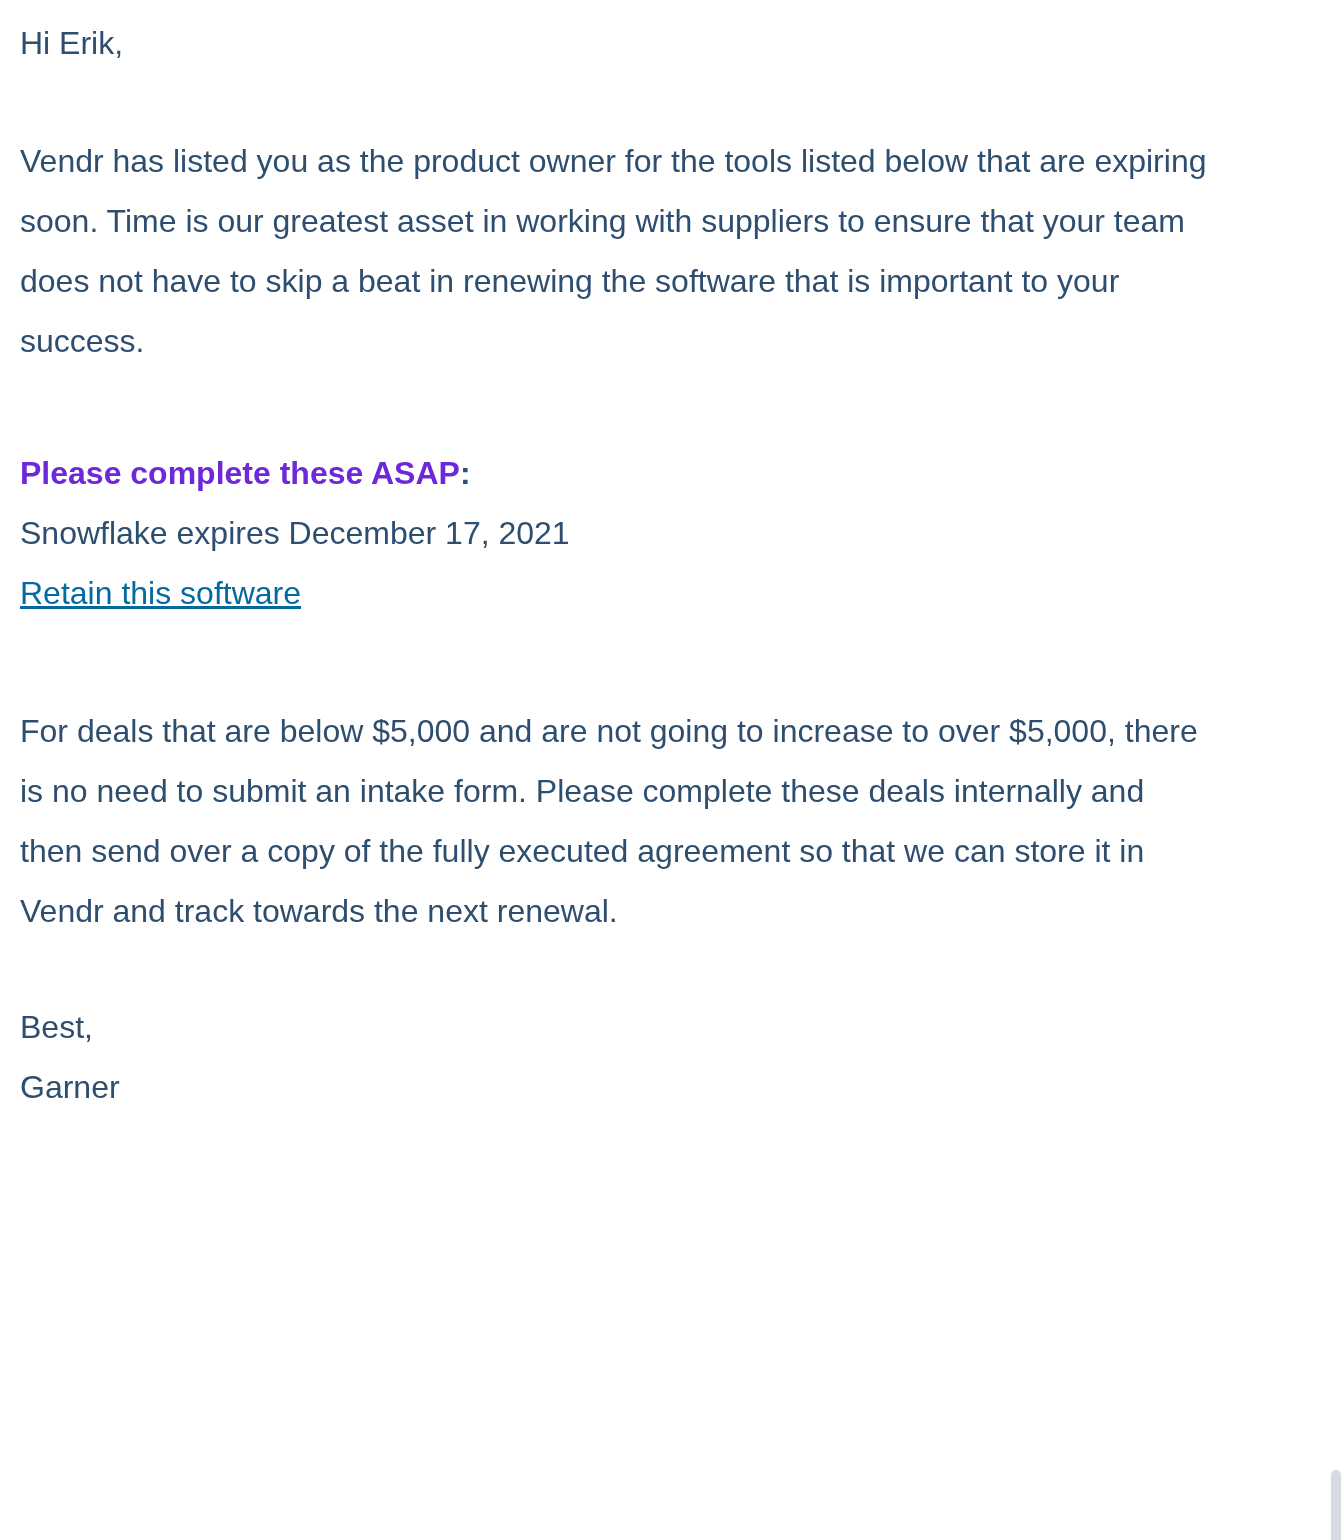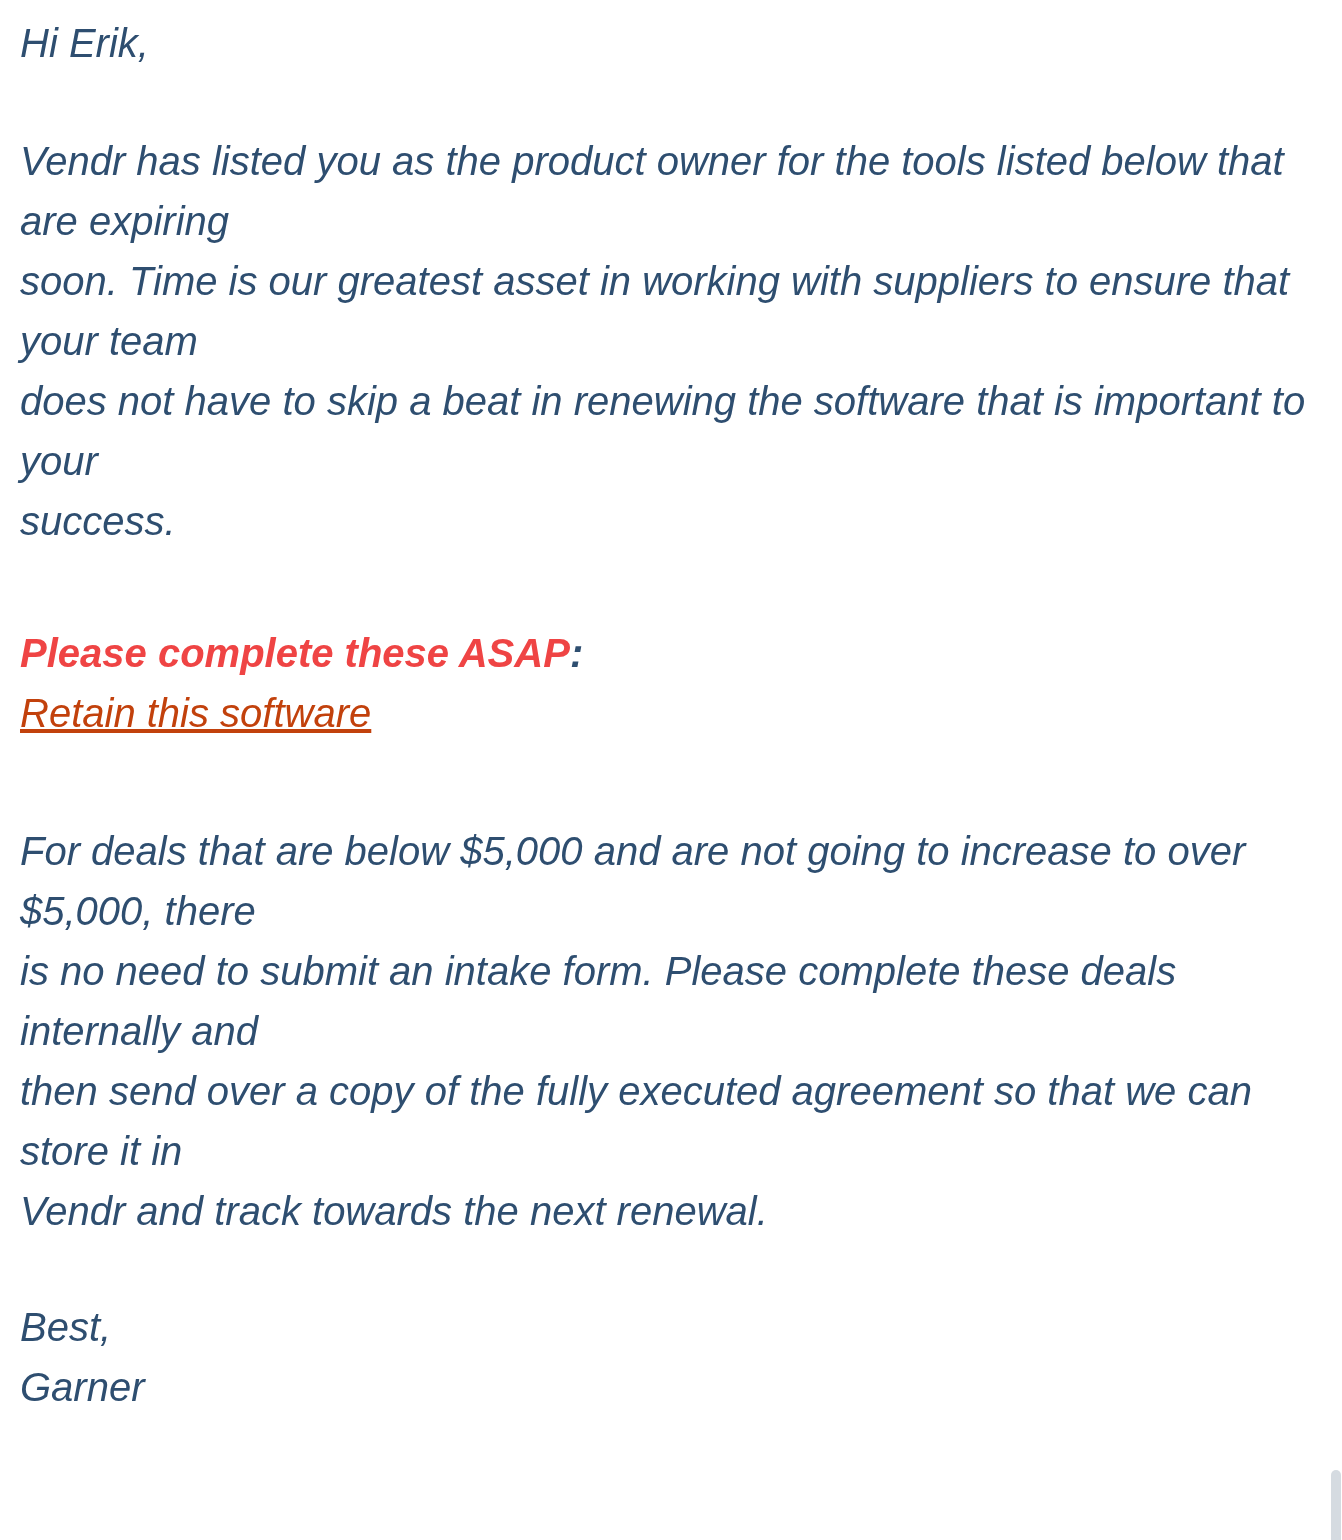--- a/index.html
+++ b/index.html
@@ -12,38 +12,37 @@
     height: 1540px;
     position: relative;
     overflow: hidden;
     font-family: "Liberation Sans", sans-serif;
   }
   .email-body {
     box-sizing: border-box;
     width: 1342px;
     padding: 13px 20px 0 20px;
     color: #2e4e70;
-    font-size: 40px;
+    font-size: 32px;
     line-height: 60px;
-    font-style: italic;
   }
   .email-body p {
     margin: 0;
     white-space: pre-line;
   }
   p.gap-line   { margin-top: 58px; }
   p.gap-sect   { margin-top: 72px; }
   p.gap-sect2  { margin-top: 78px; }
   p.gap-line2  { margin-top: 52px; }
   p.gap-close  { margin-top: 56px; }
   .urgent-heading { font-weight: bold; }
-  .urgent-red  { color: #ef4444; }
+  .urgent-red  { color: #6d28d9; }
   .urgent-dark { color: #2e4e70; }
   a.retain-link {
-    color: #c2410c;
+    color: #0369a1;
     text-decoration: underline;
     cursor: pointer;
   }
   .scrollbar-thumb {
     position: absolute;
     right: 1px;
     bottom: 0;
     width: 10px;
     height: 70px;
     background: #d5dbe1;
@@ -58,20 +57,21 @@
   <p>Hi Erik,</p>
 
   <p class="gap-line">Vendr has listed you as the product owner for the tools listed below that are expiring
 soon. Time is our greatest asset in working with suppliers to ensure that your team
 does not have to skip a beat in renewing the software that is important to your
 success.</p>
 
 
   <p class="gap-sect urgent-heading"><span class="urgent-red">Please complete these ASAP</span><span class="urgent-dark">:</span></p>
 
+  <p>Snowflake expires December 17, 2021</p>
 
   <p><a class="retain-link" href="#">Retain this software</a></p>
 
   <p class="gap-sect2">For deals that are below $5,000 and are not going to increase to over $5,000, there
 is no need to submit an intake form. Please complete these deals internally and
 then send over a copy of the fully executed agreement so that we can store it in
 Vendr and track towards the next renewal.</p>
 
 
   <p class="gap-close">Best,

